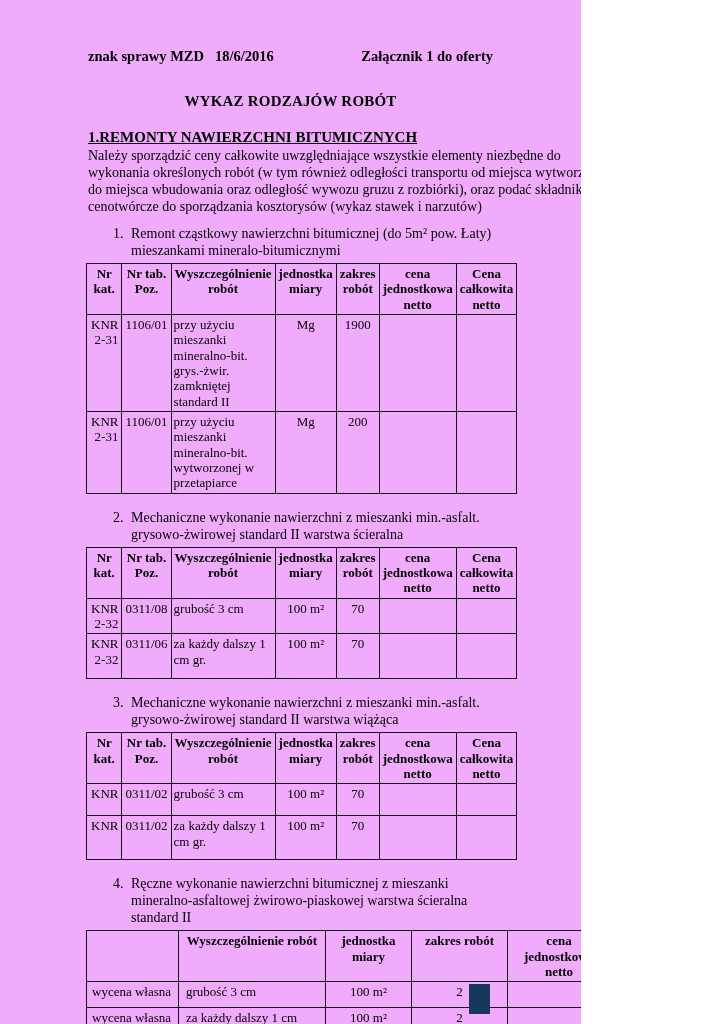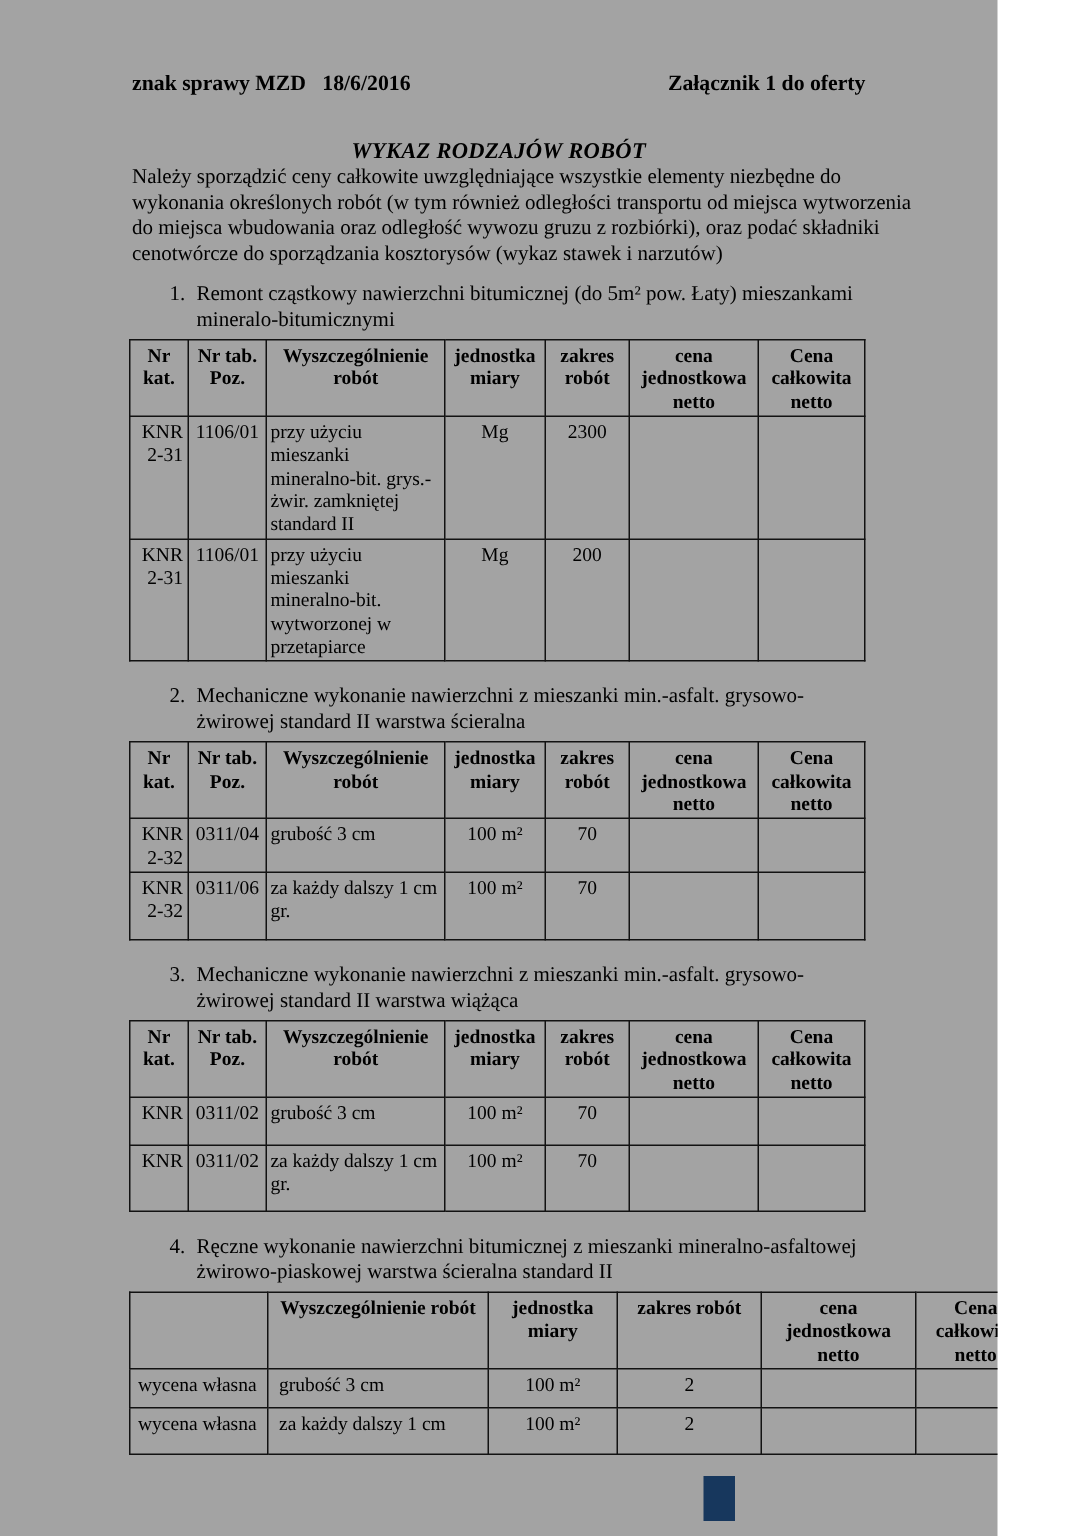--- a/index.html
+++ b/index.html
@@ -1,21 +1,21 @@
 <!DOCTYPE html>
 <html><head>
 <meta charset="utf-8">
 <style>
   html,body{margin:0;padding:0;background:#fff;}
   body{width:725px;height:1024px;font-family:"Liberation Serif","DejaVu Serif",serif;color:#000;}
-  .page{position:relative;width:665px;height:1024px;overflow:hidden;background:#a3a3a3;box-sizing:border-box;
+  .page{position:relative;width:581px;height:1024px;overflow:hidden;background:#f0abfc;box-sizing:border-box;
         padding:48px 88px 0 88px;}
   .doc-header{display:flex;justify-content:space-between;align-items:baseline;margin-bottom:28px;}
   .doc-header span{font-weight:bold;font-size:14.5px;white-space:pre;}
-  .doc-title{text-align:center;font-weight:bold;font-size:15px;letter-spacing:.2px;font-style:italic;}
+  .doc-title{text-align:center;font-weight:bold;font-size:15px;margin-bottom:19px;letter-spacing:.2px;}
   .section-heading{font-weight:bold;font-size:15px;text-decoration:underline;margin-bottom:1px;}
   .intro{margin:0 0 10px 0;font-size:14px;line-height:17px;width:520px;}
   .item{display:flex;font-size:14px;line-height:17px;margin:0 0 4px 0;}
   .item .num{flex:0 0 18px;margin-left:25px;}
   .item .txt{flex:1;}
   table.t{border-collapse:collapse;table-layout:fixed;margin:4px 0 15px -2px;font-size:13px;}
   .t th,.t td{border:1.5px solid #121212;vertical-align:top;padding:2px 3px;white-space:pre-line;
               line-height:1.18;box-sizing:border-box;overflow:hidden;}
   .t th{font-weight:bold;text-align:center;}
   .t td{text-align:center;}
@@ -38,20 +38,21 @@
 
 <div class="page">
 
   <div class="doc-header">
     <span>znak sprawy MZD   18/6/2016</span>
     <span>Załącznik 1 do oferty</span>
   </div>
 
   <div class="doc-title">WYKAZ RODZAJÓW ROBÓT</div>
 
+  <div class="section-heading">1.REMONTY NAWIERZCHNI BITUMICZNYCH</div>
   <p class="intro">Należy sporządzić ceny całkowite uwzględniające wszystkie elementy niezbędne do wykonania określonych robót (w tym również odległości transportu od miejsca wytworzenia do miejsca wbudowania oraz odległość wywozu gruzu z rozbiórki), oraz podać składniki cenotwórcze do sporządzania kosztorysów (wykaz stawek i narzutów)</p>
 
   <div class="item">
     <span class="num">1.</span>
     <span class="txt">Remont cząstkowy nawierzchni bitumicznej (do 5m² pow. Łaty) mieszankami mineralo-bitumicznymi</span>
   </div>
 
   <table class="t t123 t1">
     <colgroup>
       <col style="width:43px">
@@ -82,21 +83,21 @@
 netto</th>
       </tr>
     </thead>
     <tbody>
       <tr>
         <td>KNR
 2-31</td>
         <td>1106/01</td>
         <td>przy użyciu mieszanki mineralno-bit. grys.-żwir. zamkniętej standard II</td>
         <td>Mg</td>
-        <td>2300</td>
+        <td>1900</td>
         <td></td>
         <td></td>
       </tr>
       <tr>
         <td>KNR
 2-31</td>
         <td>1106/01</td>
         <td>przy użyciu mieszanki mineralno-bit. wytworzonej w przetapiarce</td>
         <td>Mg</td>
         <td>200</td>
@@ -138,21 +139,21 @@
 netto</th>
         <th>Cena
 całkowita
 netto</th>
       </tr>
     </thead>
     <tbody>
       <tr>
         <td>KNR
 2-32</td>
-        <td>0311/04</td>
+        <td>0311/08</td>
         <td>grubość 3 cm</td>
         <td>100 m²</td>
         <td>70</td>
         <td></td>
         <td></td>
       </tr>
       <tr>
         <td>KNR
 2-32</td>
         <td>0311/06</td>

